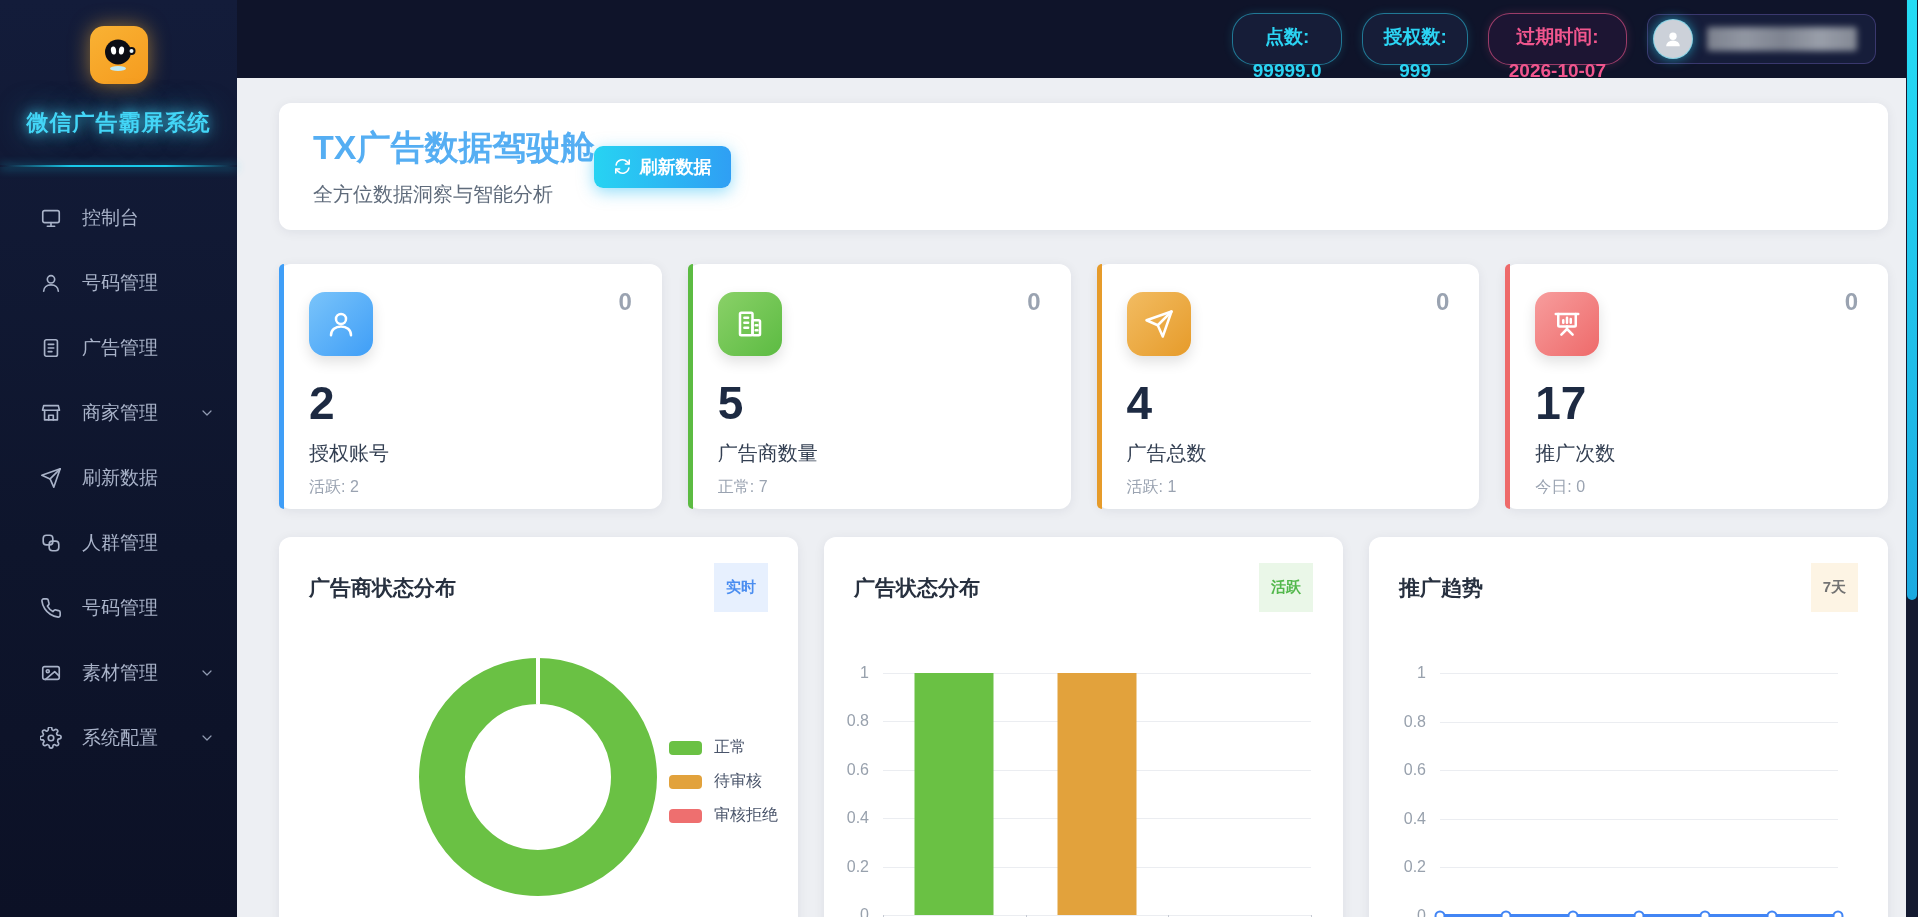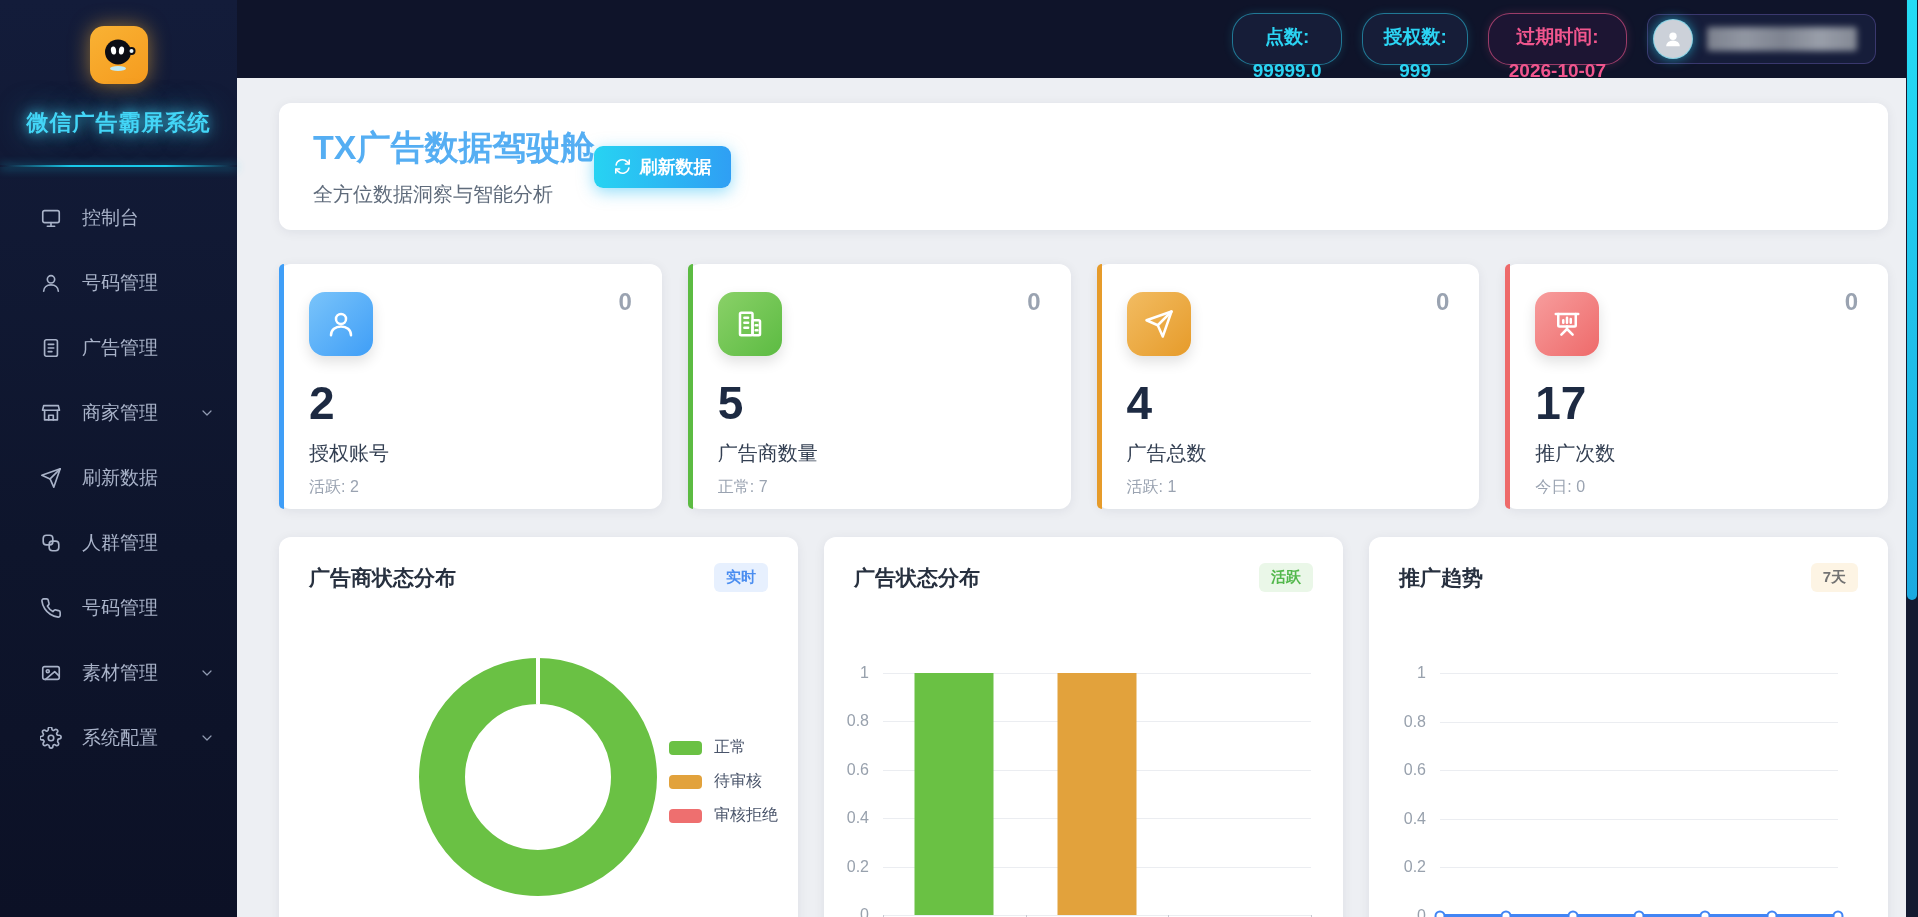--- a/index.html
+++ b/index.html
@@ -67,21 +67,21 @@
   .tile svg { width:30px; height:30px; stroke-width:2; }
   .stat-corner { position:absolute; top:24px; right:30px; font-size:24px; font-weight:700; color:#9aa3b1; }
   .stat-value { margin-top:24px; font-size:46px; font-weight:800; color:#1d2a42; line-height:1; }
   .stat-label { margin-top:14px; font-size:20px; color:#333f52; }
   .stat-sub { margin-top:10px; font-size:16px; color:#9aa3b1; }
 
   .charts-row { display:flex; gap:26px; }
   .chart-card { position:relative; flex:1; height:430px; padding:26px 30px; }
   .chart-head { display:flex; align-items:center; justify-content:space-between; }
   .chart-title { font-size:21px; font-weight:800; color:#27303f; }
-  .chart-badge { border-radius:6px; padding:5px 12px; font-size:15px; font-weight:600; }
+  .chart-badge { border-radius:0; padding:15px 12px; font-size:15px; font-weight:600; }
 
   .donut { position:absolute; left:140px; top:121px; width:238px; height:238px;
     border:46px solid #6ac144; border-radius:50%; }
   .donut-notch { position:absolute; left:calc(50% - 2px); top:-46px; width:4px; height:46px; background:#fff; }
   .legend { position:absolute; left:390px; top:200px; display:flex; flex-direction:column; gap:13px; }
   .legend-item { display:flex; align-items:center; gap:12px; cursor:pointer; }
   .legend-swatch { width:33px; height:14px; border-radius:4px; }
   .legend-label { font-size:16px; color:#49546a; }
 
   .plot { position:absolute; top:136px; height:243px; }

